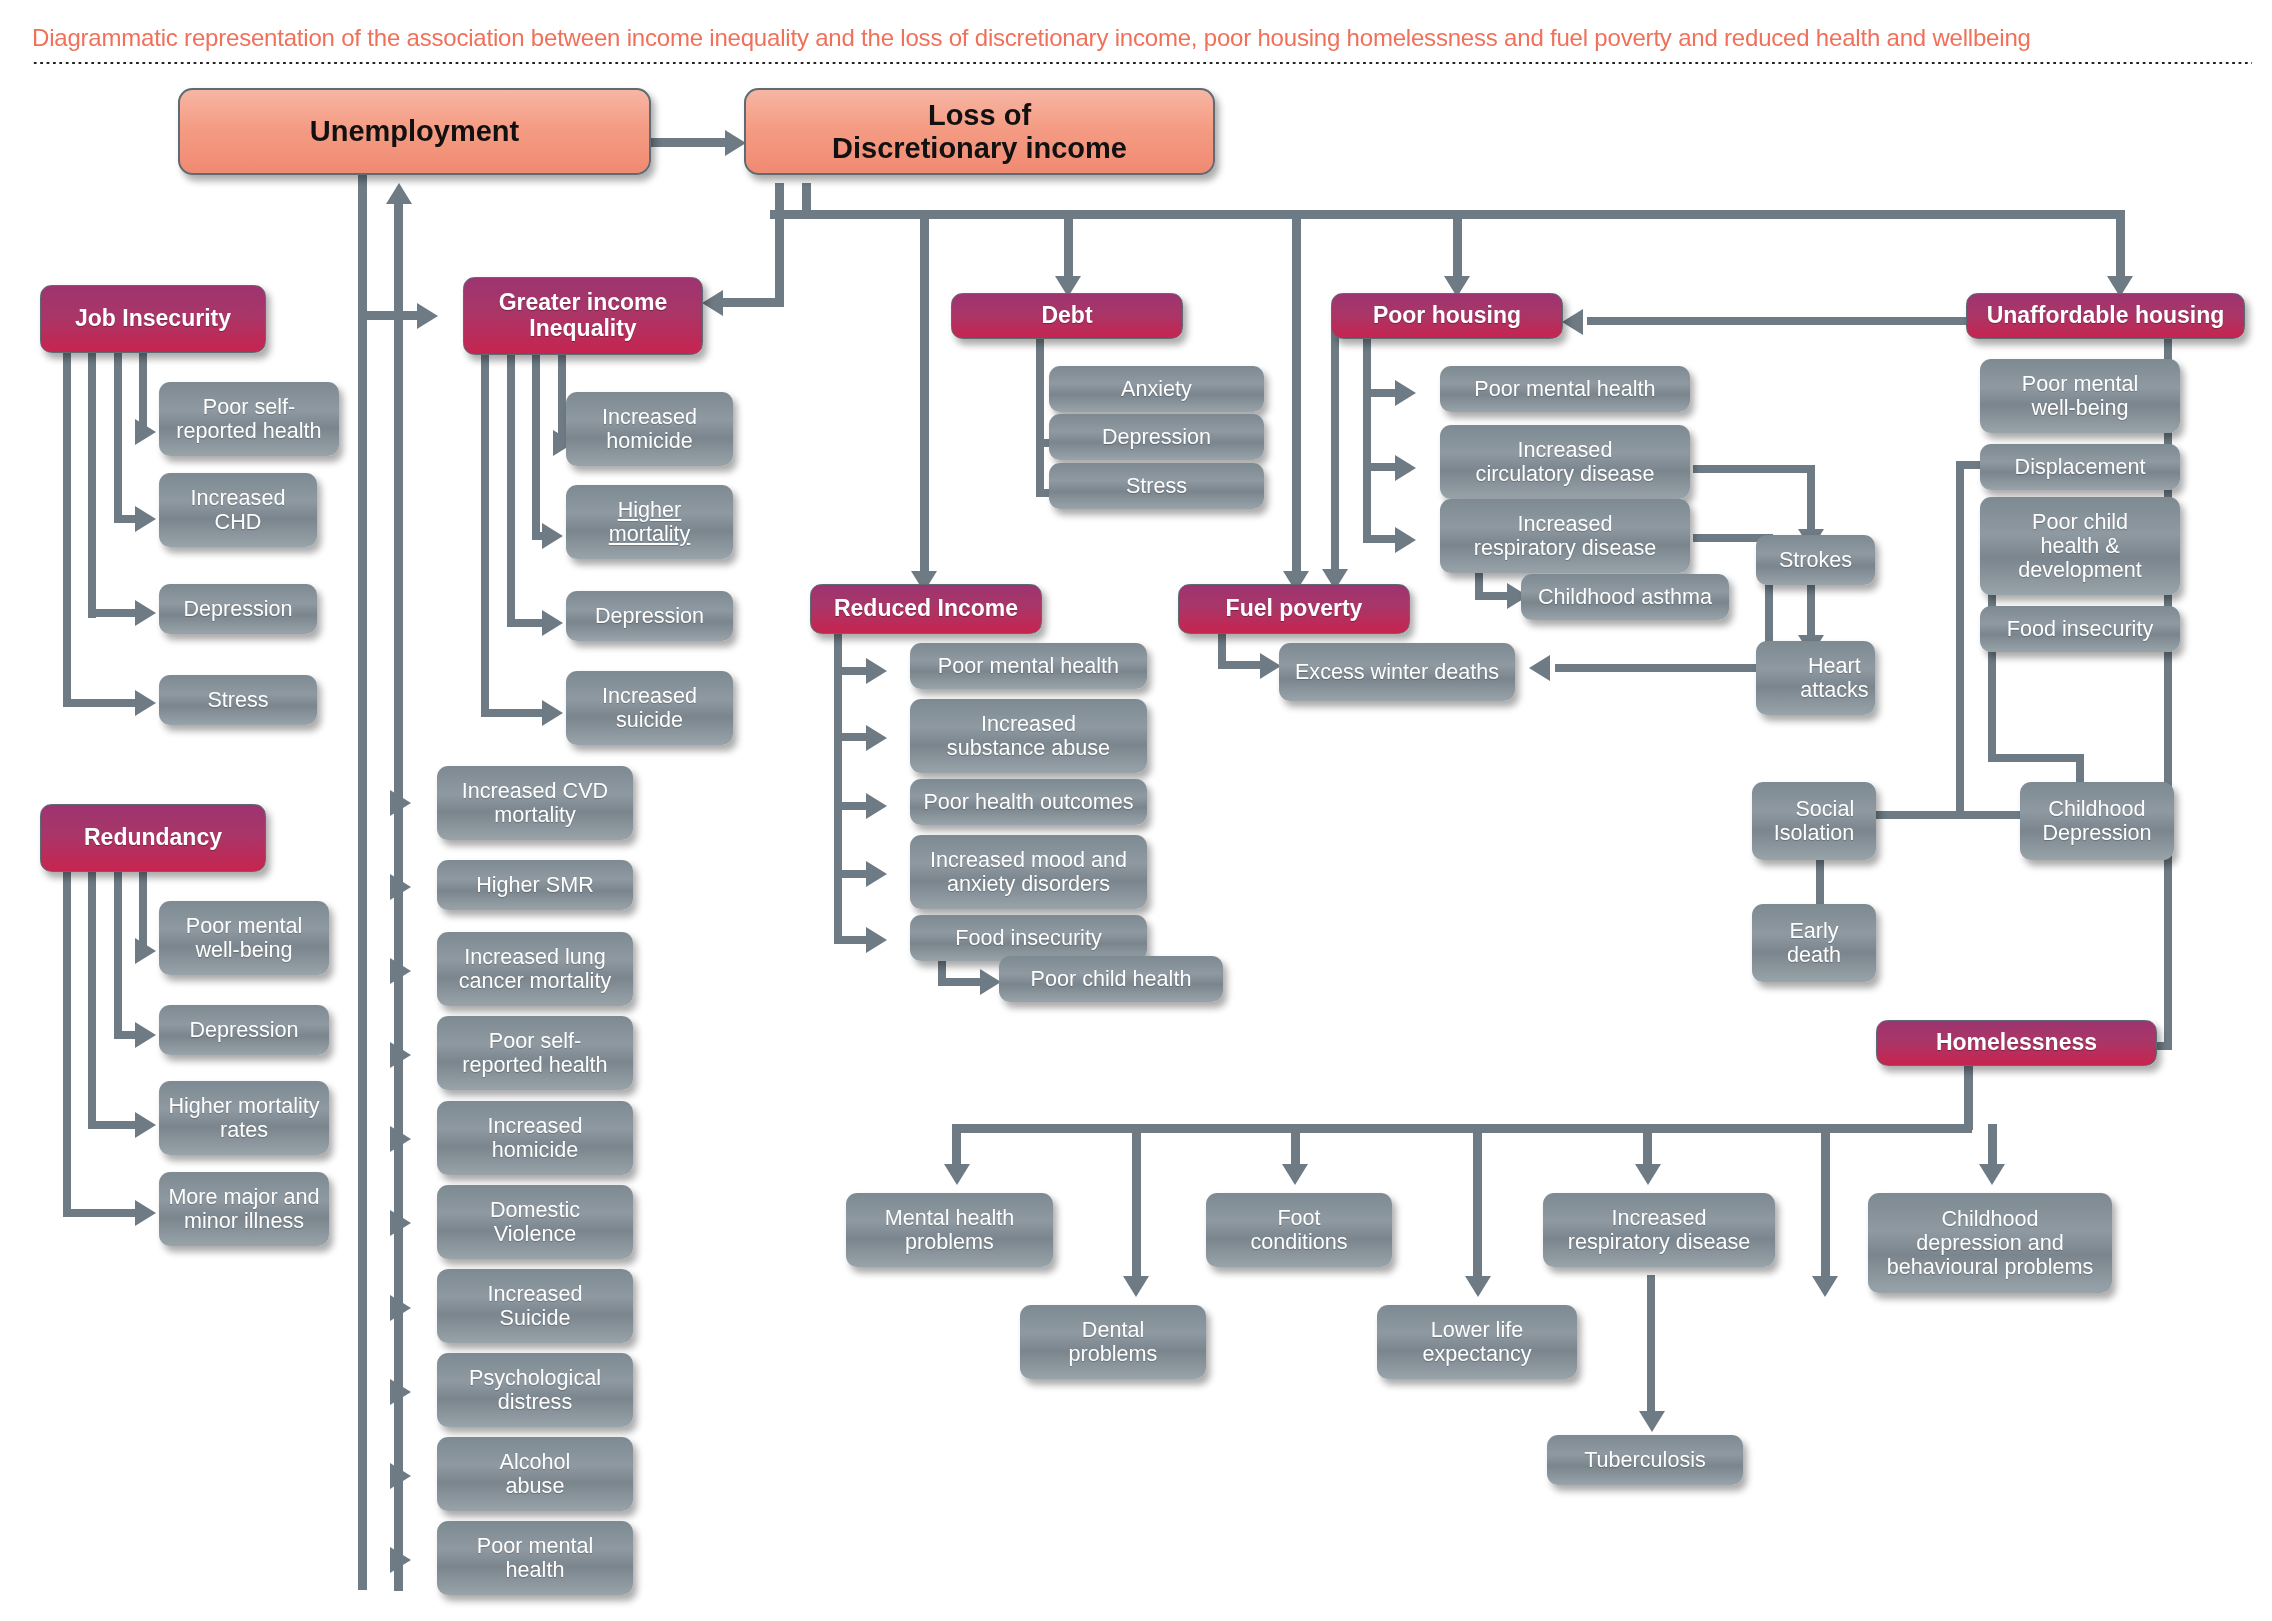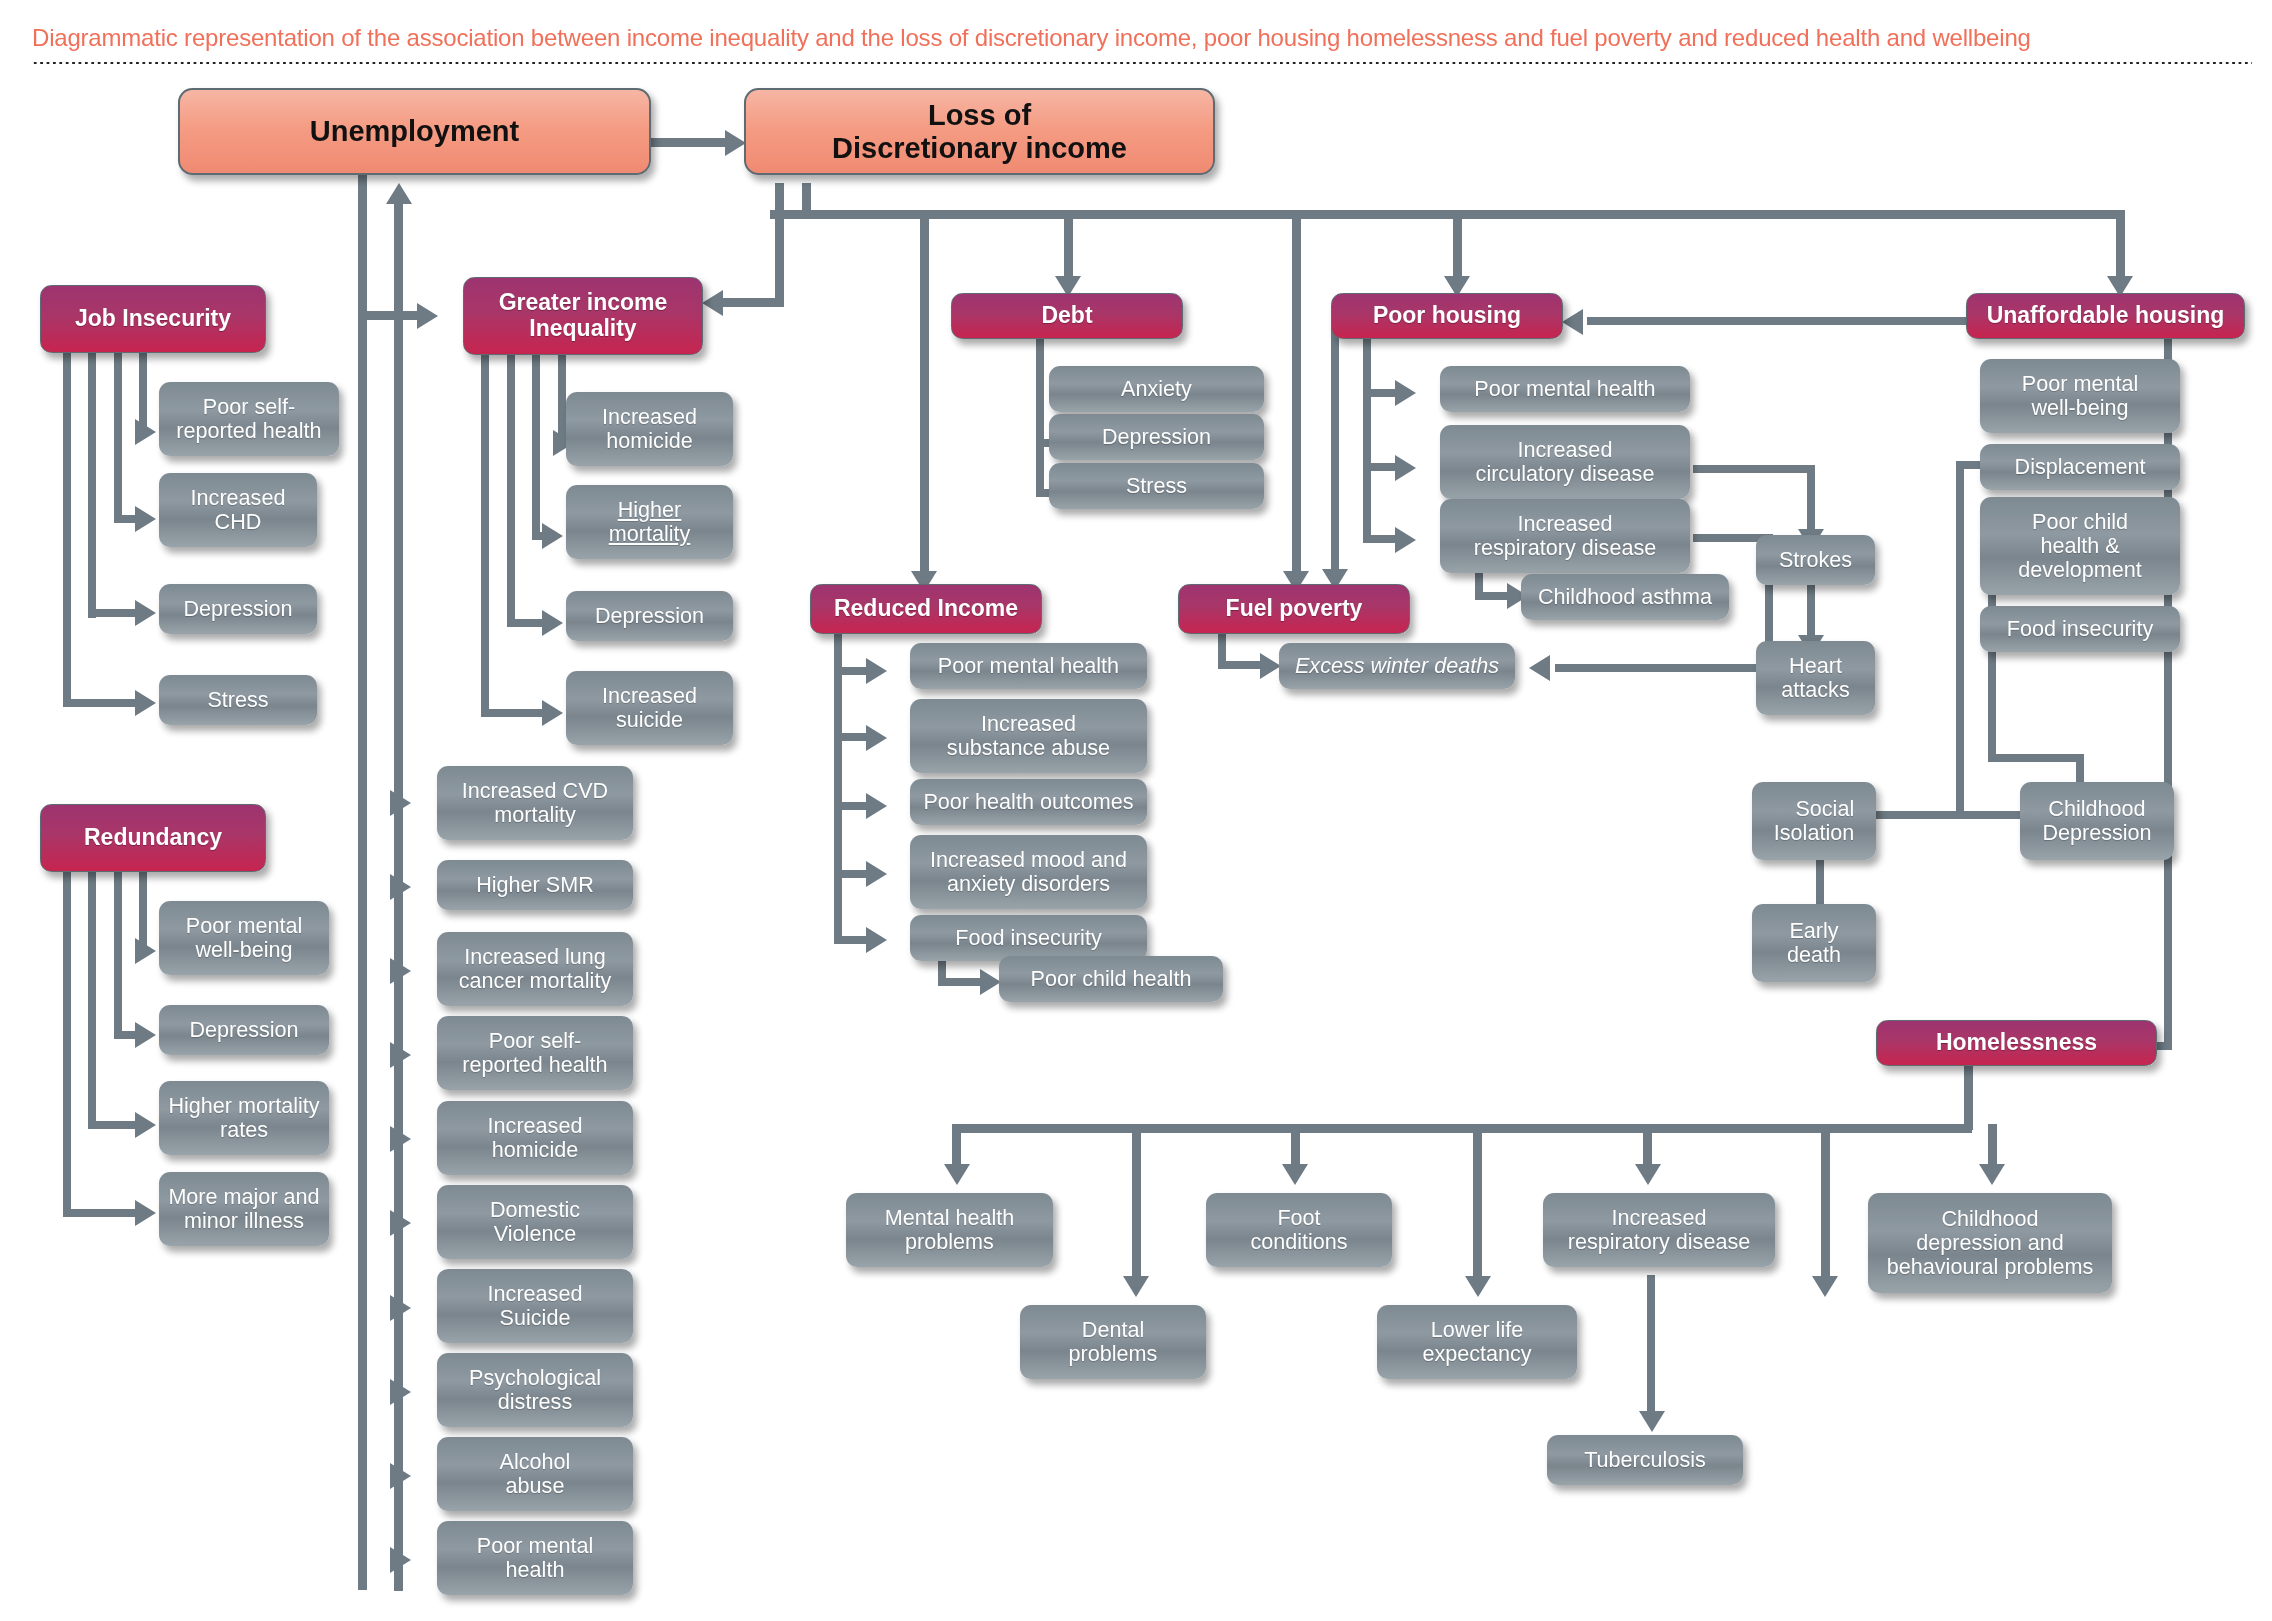--- a/index.html
+++ b/index.html
@@ -431,42 +431,42 @@
     <span style="white-space:pre-line;">Increased mood and
 anxiety disorders</span>
   </div>
   <div class="node grey" style="left:910px;top:915px;width:237px;height:46px;">
     <span style="white-space:pre-line;">Food insecurity</span>
   </div>
   <div class="node grey" style="left:999px;top:956px;width:224px;height:46px;">
     <span style="white-space:pre-line;">Poor child health</span>
   </div>
 
-  <div class="node grey" style="left:1279px;top:643px;width:236px;height:46px;font-style:italic;">
+  <div class="node grey" style="left:1279px;top:643px;width:236px;height:58px;">
     <span style="white-space:pre-line;">Excess winter deaths</span>
   </div>
 
   <div class="node grey" style="left:1440px;top:366px;width:250px;height:46px;">
     <span style="white-space:pre-line;">Poor mental health</span>
   </div>
   <div class="node grey" style="left:1440px;top:425px;width:250px;height:74px;flex-direction:column;">
     <span style="white-space:pre-line;">Increased
 circulatory disease</span>
   </div>
   <div class="node grey" style="left:1440px;top:499px;width:250px;height:74px;flex-direction:column;">
     <span style="white-space:pre-line;">Increased
 respiratory disease</span>
   </div>
   <div class="node grey" style="left:1521px;top:574px;width:208px;height:46px;">
     <span style="white-space:pre-line;">Childhood asthma</span>
   </div>
   <div class="node grey" style="left:1756px;top:535px;width:119px;height:50px;">
     <span style="white-space:pre-line;">Strokes</span>
   </div>
-  <div class="node grey" style="left:1756px;top:641px;width:119px;height:74px;flex-direction:column;">
+  <div class="node grey" style="left:1756px;top:641px;width:119px;height:74px;flex-direction:column;align-items:flex-end;">
     <span style="white-space:pre-line;">Heart
 attacks</span>
   </div>
 
   <div class="node grey" style="left:1980px;top:359px;width:200px;height:74px;flex-direction:column;">
     <span style="white-space:pre-line;">Poor mental
 well-being</span>
   </div>
   <div class="node grey" style="left:1980px;top:444px;width:200px;height:46px;">
     <span style="white-space:pre-line;">Displacement</span>

